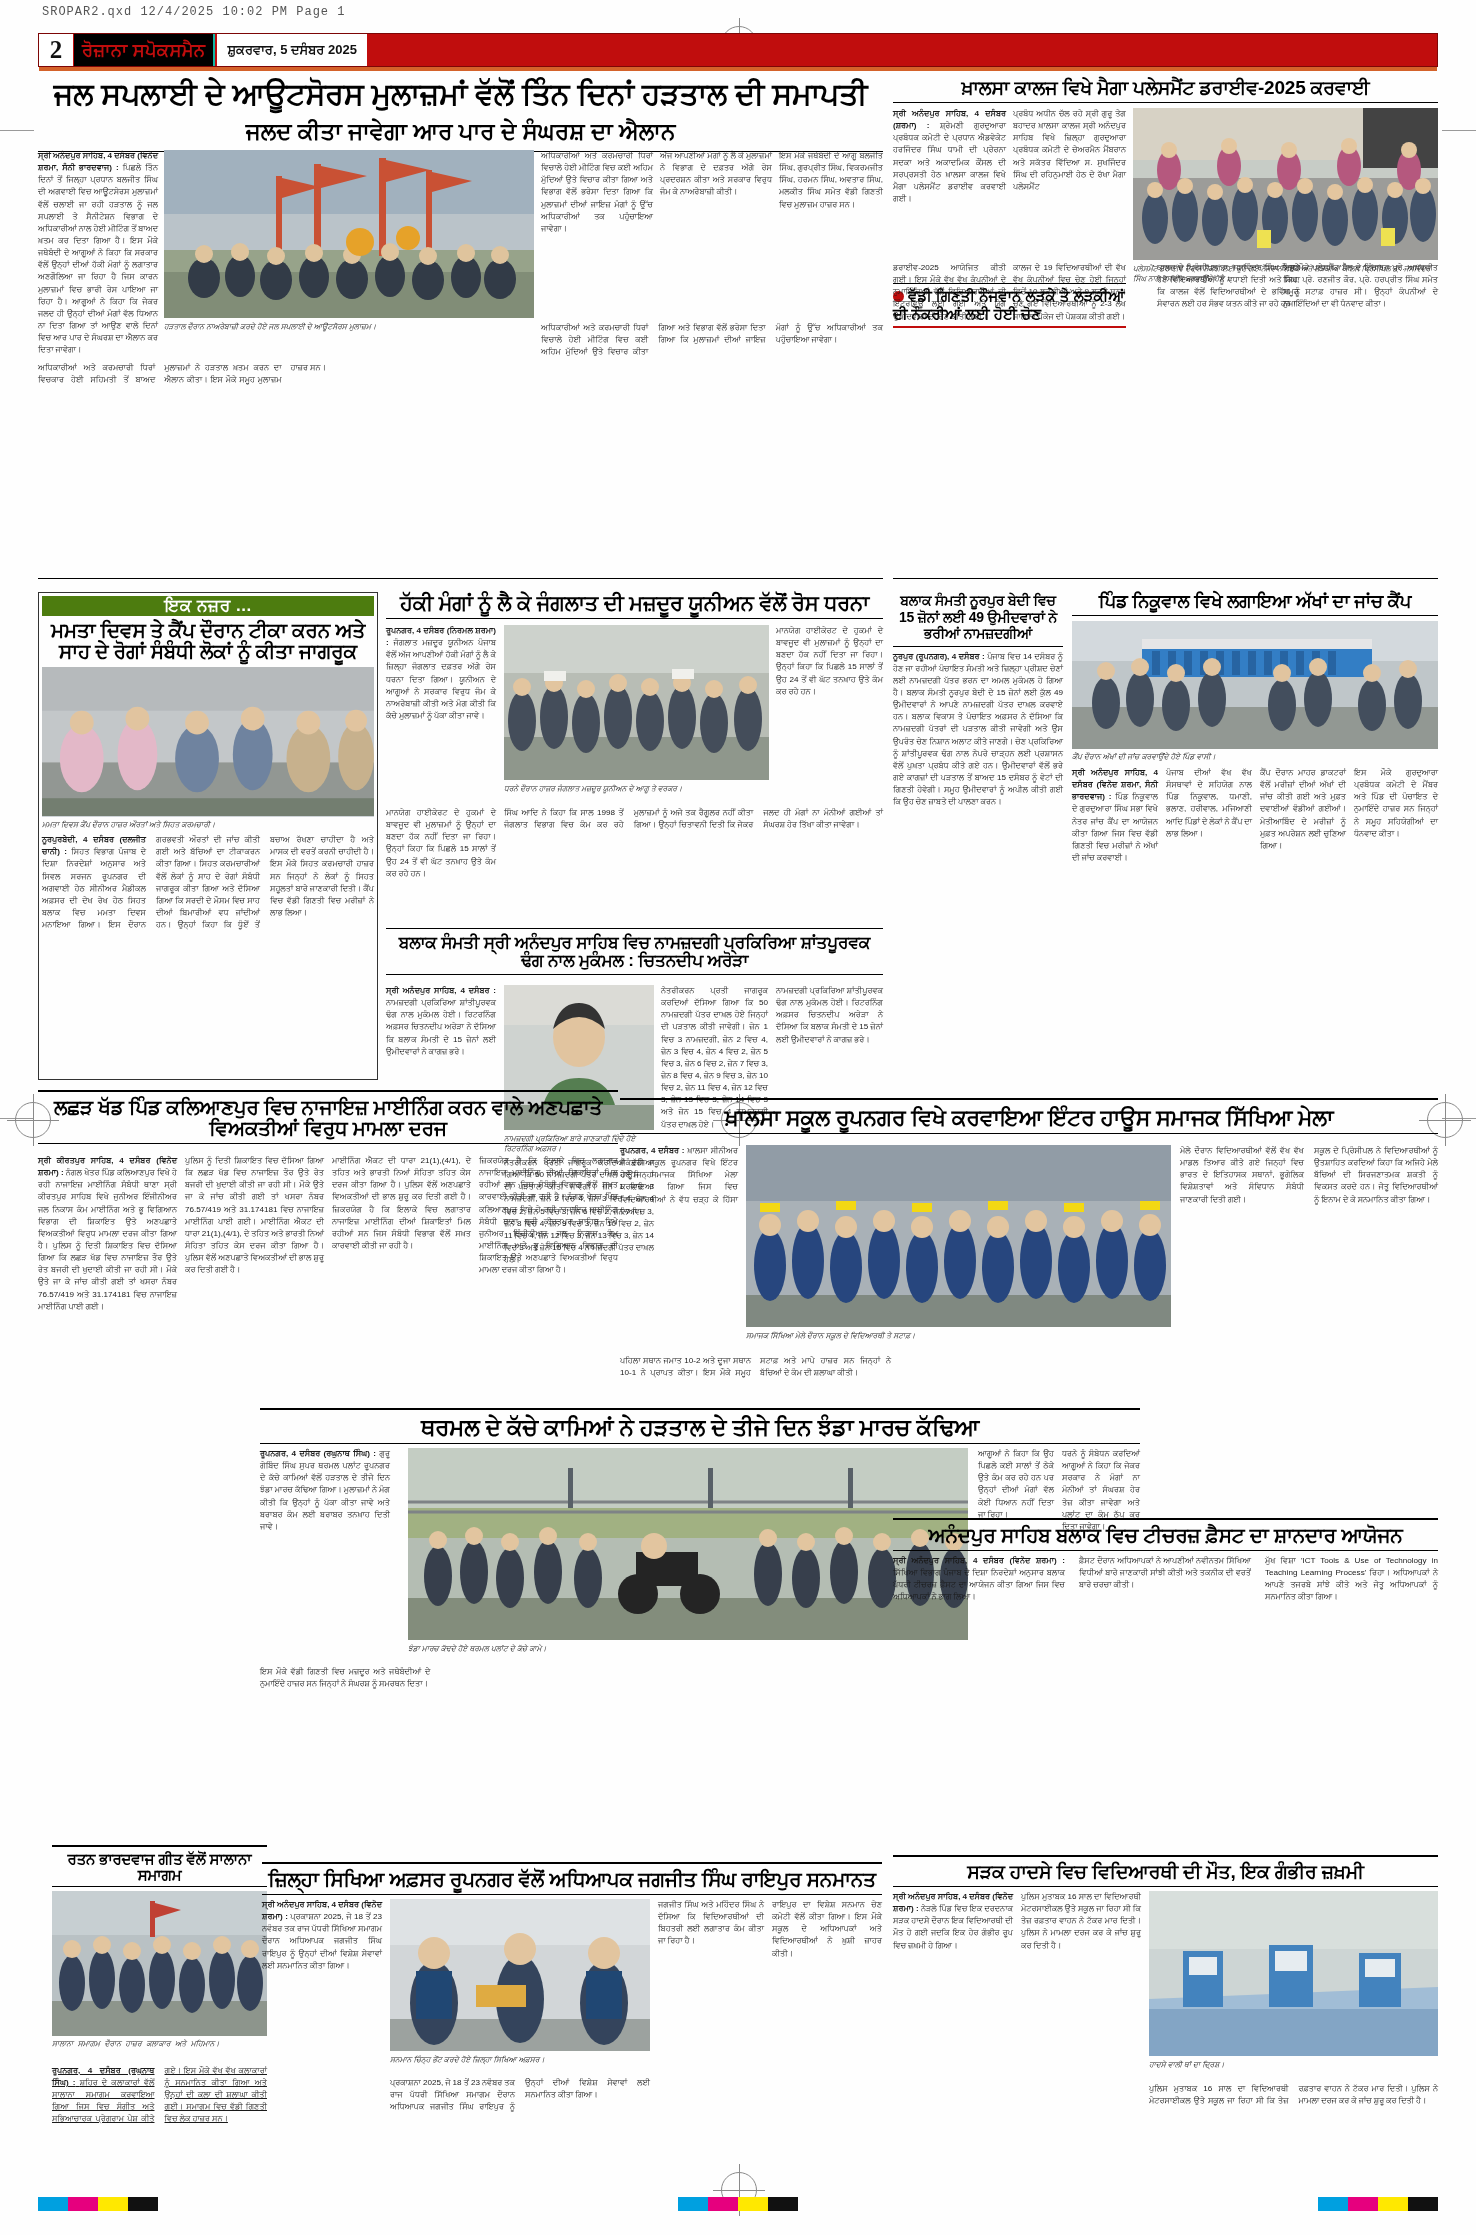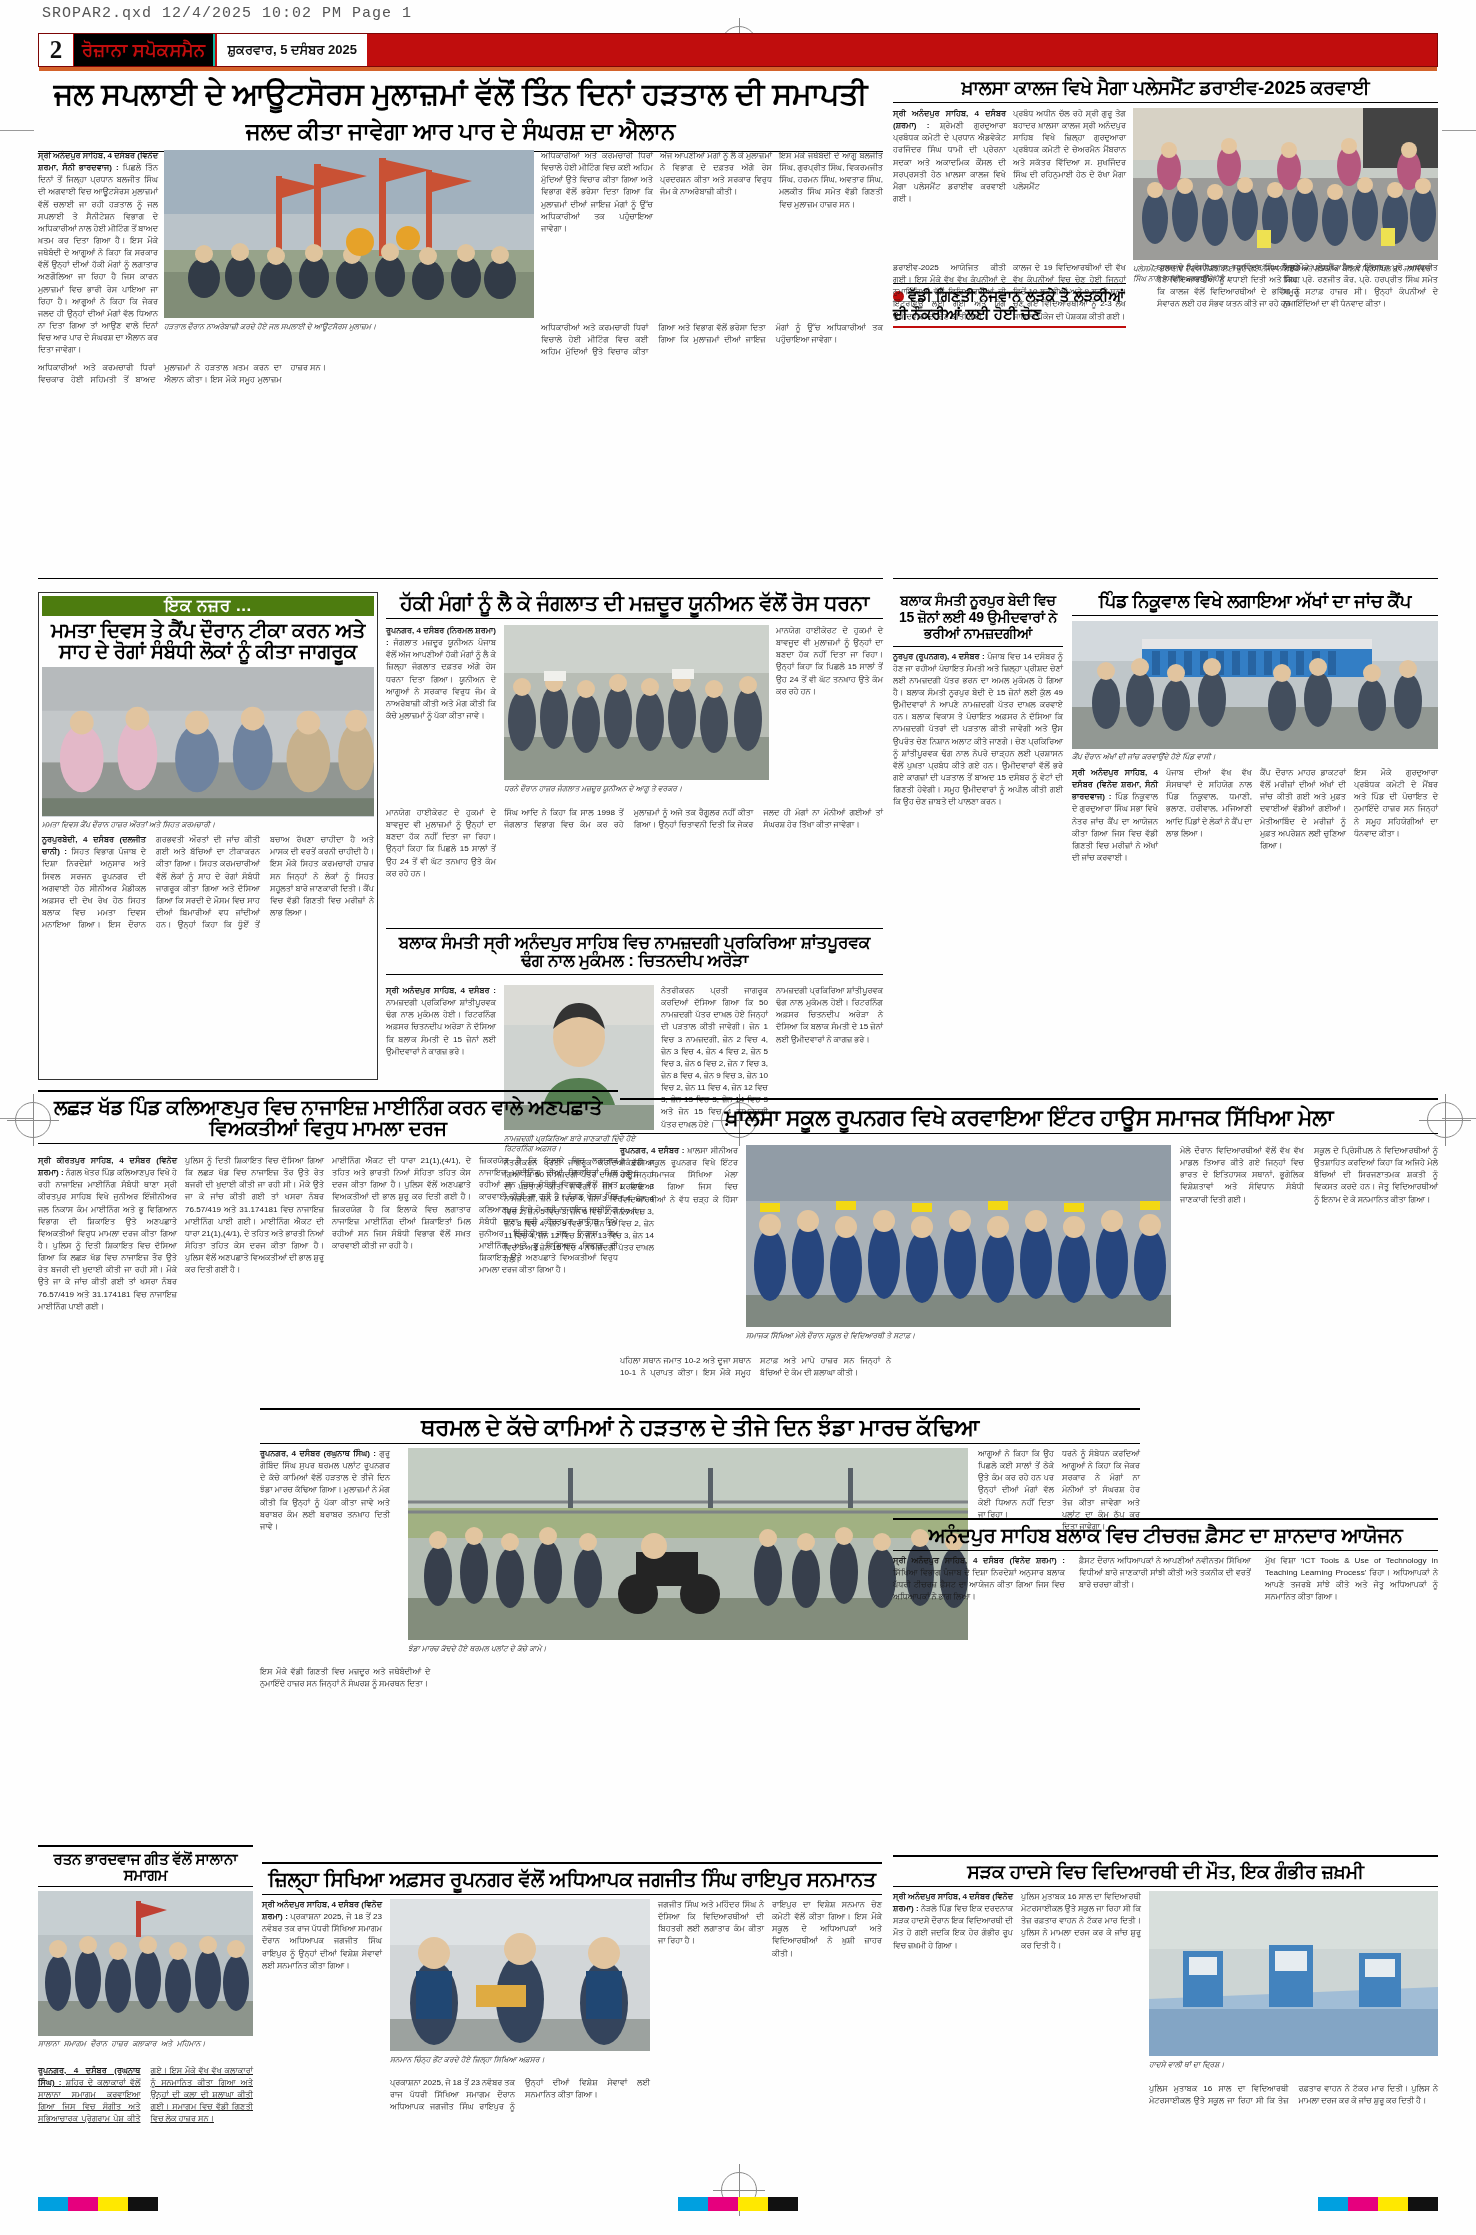--- a/index.html
+++ b/index.html
@@ -12,21 +12,21 @@
   #page{position:absolute;inset:0;background:#fefefe;}
 
   
   .crop-line{position:absolute;background:#9a9a9a;}
   .reg{position:absolute;width:34px;height:34px;border:1px solid #8a8a8a;border-radius:50%;}
   .reg:before,.reg:after{content:"";position:absolute;background:#8a8a8a;}
   .reg:before{left:50%;top:-9px;width:1px;height:52px;margin-left:-0.5px;}
   .reg:after{top:50%;left:-9px;height:1px;width:52px;margin-top:-0.5px;}
 
   .slug{
-    position:absolute;left:42px;top:5px;font-size:15px;color:#555;
+    position:absolute;left:42px;top:5px;font-size:12px;color:#555;
     font-family:"Liberation Mono","DejaVu Sans Mono",monospace;letter-spacing:1px;
   }
 
   
   #masthead{
     position:absolute;left:38px;top:33px;width:1400px;height:34px;
     background:#c00d0d;border:1px solid #7d0606;display:flex;align-items:stretch;
     box-sizing:border-box;
   }
   #masthead:after{
@@ -632,21 +632,21 @@
               <rect x="126" y="60" width="32" height="20"></rect>
           <rect x="216" y="68" width="30" height="18"></rect>
             </g>
         </svg>
       </div>
       <div class="cap" style="position:absolute;left:256px;top:169px;width:289px;">ਹਾਦਸੇ ਵਾਲੀ ਥਾਂ ਦਾ ਦ੍ਰਿਸ਼।</div>
       <div class="body-col cols2" style="position:absolute;left:256px;top:192px;width:289px;height:92px;">ਪੁਲਿਸ ਮੁਤਾਬਕ 16 ਸਾਲ ਦਾ ਵਿਦਿਆਰਥੀ ਮੋਟਰਸਾਈਕਲ ਉਤੇ ਸਕੂਲ ਜਾ ਰਿਹਾ ਸੀ ਕਿ ਤੇਜ਼ ਰਫ਼ਤਾਰ ਵਾਹਨ ਨੇ ਟੱਕਰ ਮਾਰ ਦਿਤੀ। ਪੁਲਿਸ ਨੇ ਮਾਮਲਾ ਦਰਜ ਕਰ ਕੇ ਜਾਂਚ ਸ਼ੁਰੂ ਕਰ ਦਿਤੀ ਹੈ।</div>
     </div>
   </div>
 
-  <div style="position:absolute;left:38px;top:1845px;width:215px;border-top:2px solid #000;padding-top:4px;">
+  <div style="position:absolute;left:52px;top:1845px;width:215px;border-top:2px solid #000;padding-top:4px;">
     <div class="hl" style="text-align:center;font-size:15px;">ਰਤਨ ਭਾਰਦਵਾਜ ਗੀਤ ਵੱਲੋਂ ਸਾਲਾਨਾ ਸਮਾਗਮ</div>
     <div style="border-bottom:1px solid #000;margin-top:3px;"></div>
     <div class="photo" style="margin-top:4px;width:100%;height:145px;">
       <svg class="grain" viewBox="0 0 215 145" preserveAspectRatio="none">
         <rect width="215" height="145" fill="#b8c0c3"></rect>
         <rect width="215" height="44" fill="#c7cfd2"></rect>
         <rect y="110" width="215" height="35" fill="#8a9288"></rect>
         <g fill="#2c3a52">
           <ellipse cx="20" cy="92" rx="13" ry="28"></ellipse>
             <ellipse cx="50" cy="88" rx="13" ry="30"></ellipse>

